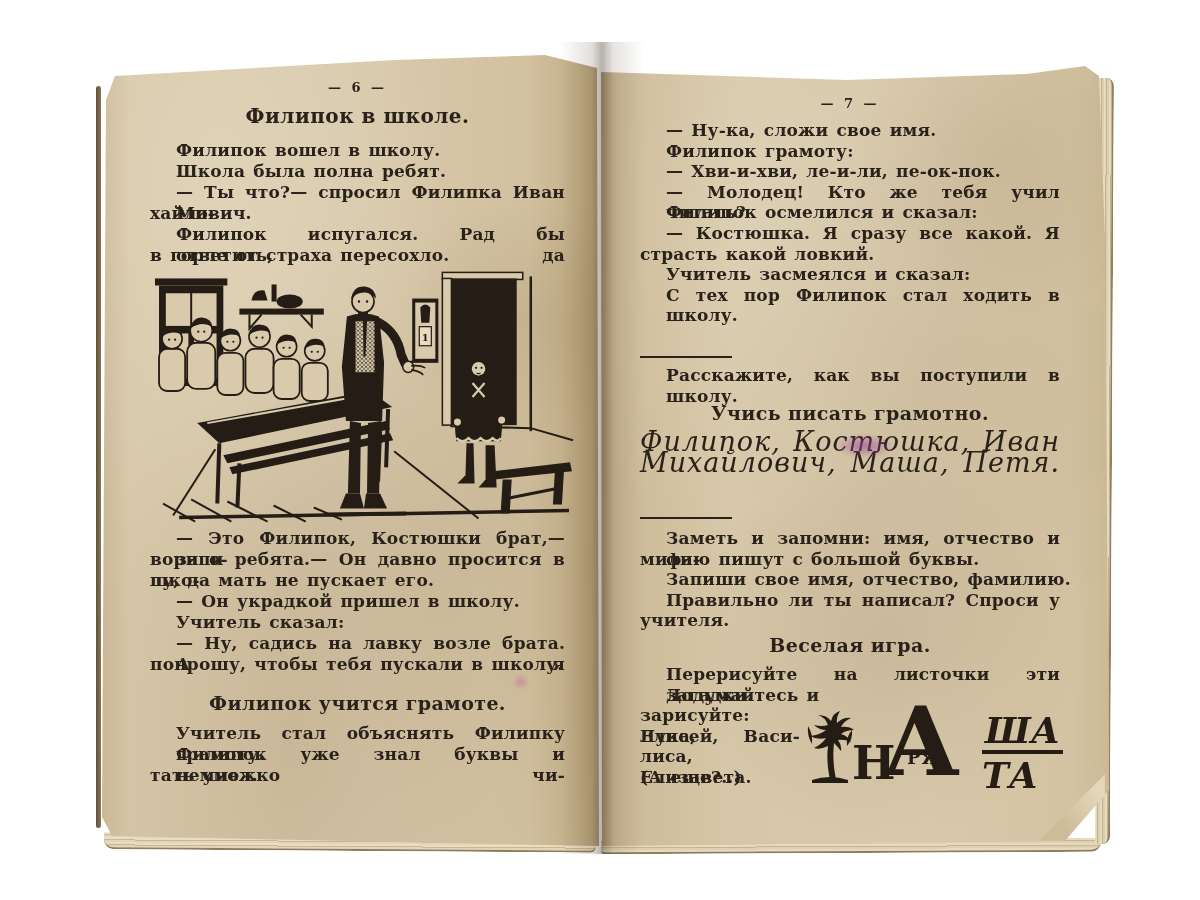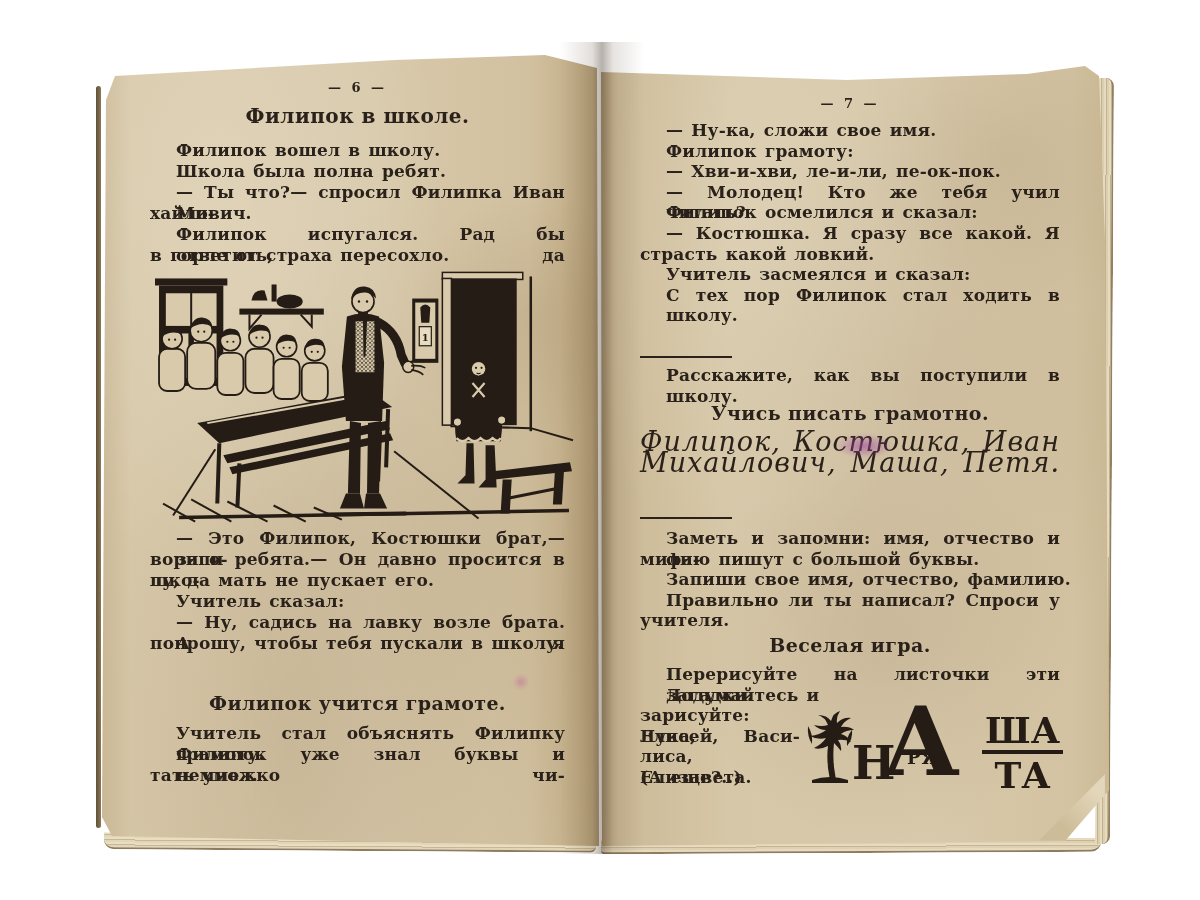--- a/index.html
+++ b/index.html
@@ -72,21 +72,21 @@
   .rule { position:absolute; height:2px; background:#2a221a; }
   .cursive-sec { width:420px; font-weight:normal; }
   .cursive-sec .tline { font-style:italic; font-size:27px; height:45px; line-height:45px; letter-spacing:1px; }
   .narrow { width:160px !important; }
 
   
   #rebus { position:absolute; left:203px; top:640px; width:260px; height:105px; color:#241c15; }
   #rebus .n-letter { position:absolute; left:52px; top:40px; font-size:46px; line-height:46px; font-weight:bold; }
   #rebus .big-a { position:absolute; left:82px; top:-6px; font-size:96px; line-height:96px; font-weight:bold; }
   #rebus .inside-a { position:absolute; left:107px; top:47px; font-size:18px; font-weight:bold; letter-spacing:1px; }
-  #rebus .frac { position:absolute; left:182px; top:12px; text-align:center; }
+  #rebus .frac { position:absolute; left:182px; top:12px; text-align:left;font-style:italic; }
   #rebus .frac-top { font-size:36px; line-height:36px; font-weight:bold; border-bottom:4px solid #241c15; padding:0 3px 2px; }
   #rebus .frac-bottom { font-size:36px; line-height:36px; font-weight:bold; padding-top:3px; }
   #rebus svg { position:absolute; left:0; top:6px; }
 
   .illu { position:absolute; left:58px; top:228px; width:422px; height:254px; }
 </style>
 </head>
 <body>
 
 <div id="stage">
@@ -240,20 +240,21 @@
         <path d="M338 200 L415 191 L417 200 L340 208 Z" fill="#241c15"></path>
         <path d="M348 208 L346 242 L355 242 L357 208 Z M400 200 L398 233 L407 233 L409 200 Z" fill="#241c15"></path>
         <path d="M352 227 L402 217" stroke="#241c15" stroke-width="3"></path>
       </g>
     </svg>
 
     <div class="sec body-sec" style="left:55px; top:486px;">
         <div class="tline ind just">— Это Филипок, Костюшки брат,— заго-</div>
         <div class="tline just">ворили ребята.— Он давно просится в шко-</div>
         <div class="tline">лу, да мать не пускает его.</div>
+        <div class="tline ind">— Он украдкой пришел в школу.</div>
         <div class="tline ind">Учитель сказал:</div>
         <div class="tline ind just">— Ну, садись на лавку возле брата. А я</div>
         <div class="tline">попрошу, чтобы тебя пускали в школу.</div>
       </div>
     <div class="sec heading" style="left:55px; top:650px; width:415px;">Филипок учится грамоте.</div>
     <div class="sec body-sec" style="left:55px; top:681px;">
         <div class="tline ind just">Учитель стал объяснять Филипку грамоту.</div>
         <div class="tline ind just">Филипок уже знал буквы и немножко чи-</div>
         <div class="tline">тать умел.</div>
       </div>

